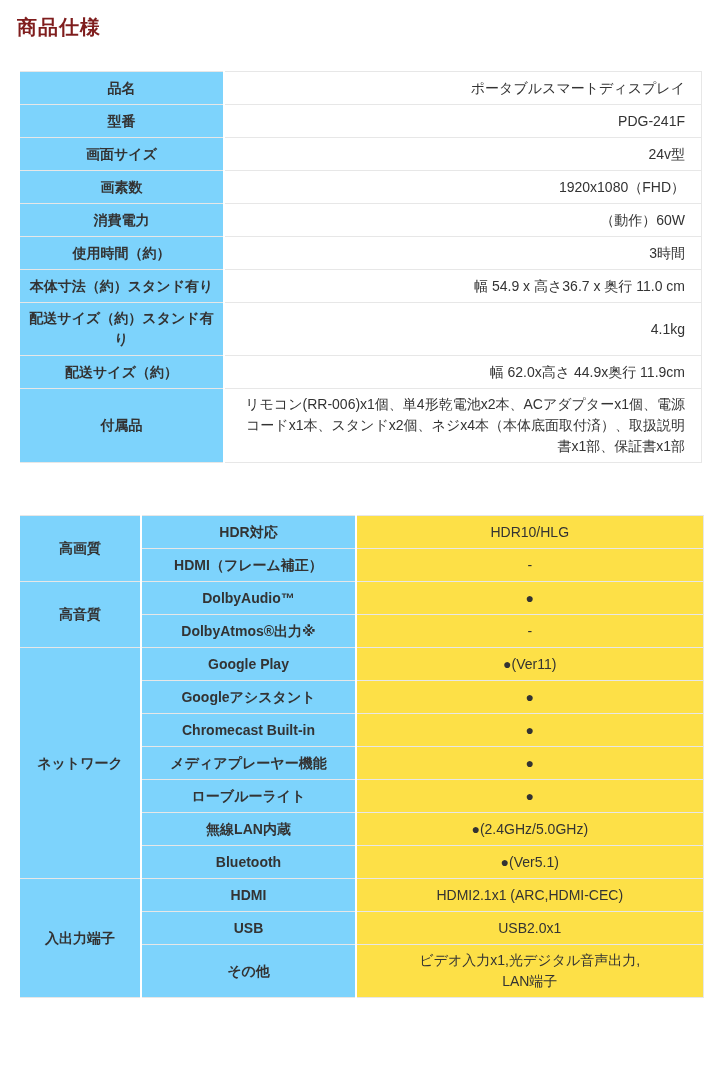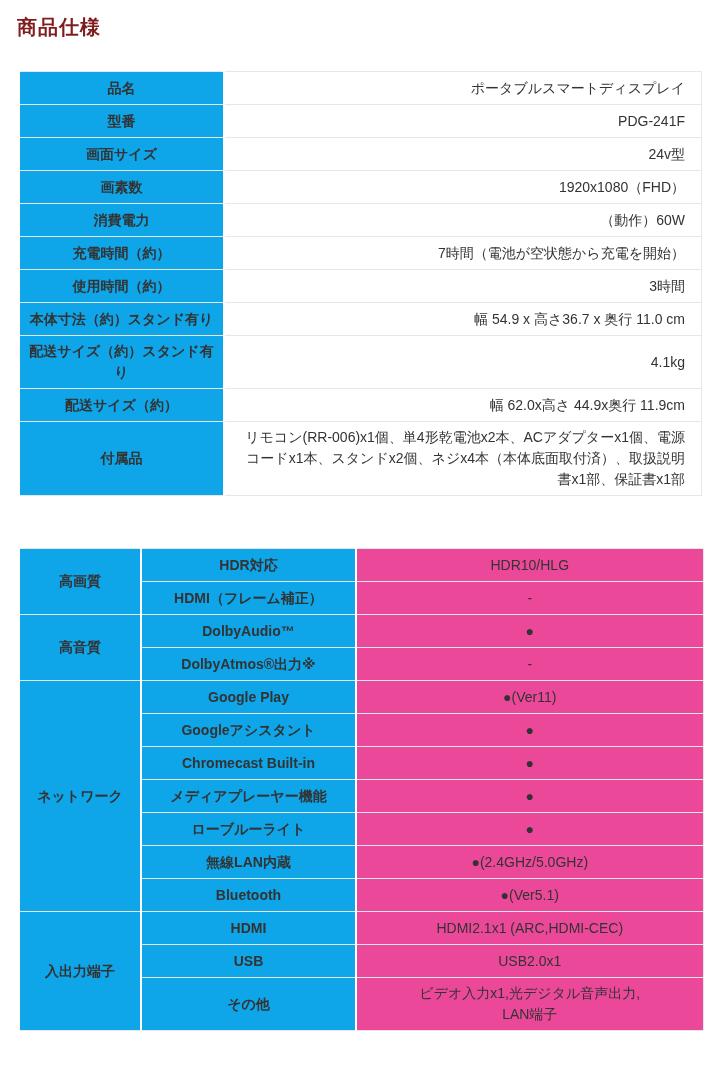--- a/index.html
+++ b/index.html
@@ -31,21 +31,21 @@
   }
   table.spec + table.spec { margin-top: 52px; }
   .spec th, .spec td {
     border-top: 1px solid #e7e7e7;
     border-bottom: 1px solid #e7e7e7;
     height: 33px;
     vertical-align: middle;
     line-height: 1.5;
   }
   .spec th {
-    background: #0ea5e9;
+    background: #7dd3fc;
     font-weight: 700;
     text-align: center;
     color: #333333;
     border-left: 2px solid #ffffff;
     border-right: 2px solid #ffffff;
     padding: 5px 6px;
     margin-top: 28px;
   }
   
   .spec.kv th { width: 205px; }
@@ -53,21 +53,21 @@
     background: #ffffff;
     text-align: right;
     padding: 5px 16px 5px 14px;
     font-weight: 400;
   }
   
   .spec.features th.cat  { width: 122px; }
   .spec.features th.feat { width: 215px; }
   .spec.features td.val  {
     width: 347px;
-    background: #ec4899;
+    background: #fde047;
     text-align: center;
     padding: 5px 3px;
     font-weight: 400;
     white-space: pre-line;
   }
 </style>
 </head>
 <body>
 
 <div class="page">
@@ -88,24 +88,20 @@
         <th>画面サイズ</th>
         <td>24v型</td>
       </tr>
       <tr>
         <th>画素数</th>
         <td>1920x1080（FHD）</td>
       </tr>
       <tr>
         <th>消費電力</th>
         <td>（動作）60W</td>
-      </tr>
-      <tr>
-        <th>充電時間（約）</th>
-        <td>7時間（電池が空状態から充電を開始）</td>
       </tr>
       <tr>
         <th>使用時間（約）</th>
         <td>3時間</td>
       </tr>
       <tr>
         <th>本体寸法（約）スタンド有り</th>
         <td>幅 54.9 x 高さ36.7 x 奥行 11.0 cm</td>
       </tr>
       <tr>

